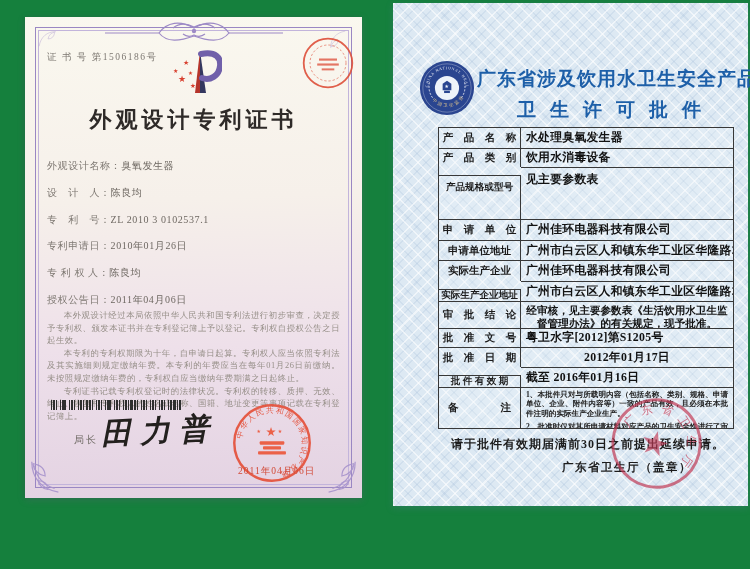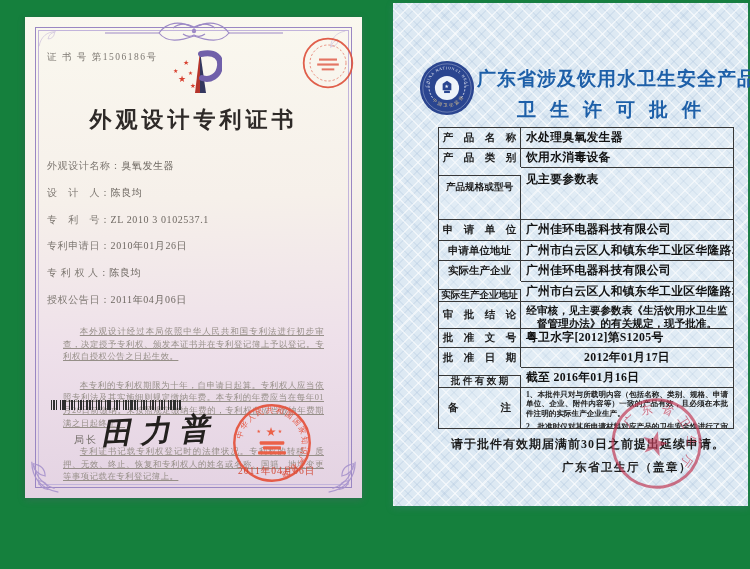--- a/index.html
+++ b/index.html
@@ -25,21 +25,21 @@
   .agency-seal{position:absolute;left:276px;top:19px;width:54px;height:54px;opacity:.88;}
   .doc-left .title{position:absolute;left:0;right:0;top:88px;text-align:center;
     font-size:22px;font-weight:700;letter-spacing:4px;color:#2e2a28;}
 
   .fl{position:absolute;left:6px;font-size:10px;letter-spacing:.6px;color:#7e7872;white-space:nowrap;margin-left:16px;}
   .fl b{font-weight:normal;color:#6e6862;}
   .f0{top:142px}.f1{top:169px}.f2{top:196px}.f3{top:222px}.f4{top:249px}.f5{top:276px}
 
   .paras{position:absolute;left:22px;top:293px;width:293px;color:#968f88;
     font-size:8.4px;letter-spacing:.5px;line-height:12.6px;text-align:justify;}
-  .paras p{margin:16px;text-indent:2em;text-decoration:underline;}
+  .paras p{margin:0;text-indent:2em;}
 
   .barcode{position:absolute;left:26px;top:383px;width:131px;height:10px;
     background:
       repeating-linear-gradient(90deg,#2e2e2e 0 1px,transparent 1px 2px,
         #2e2e2e 2px 4px,transparent 4px 5px,#2e2e2e 5px 6px,transparent 6px 9px),
       repeating-linear-gradient(90deg,transparent 0 13px,#2e2e2e 13px 15px,transparent 15px 22px);}
 
   .director{position:absolute;left:49px;top:416px;font-size:10px;color:#6f6a64;letter-spacing:2px;}
   .signature{position:absolute;left:76px;top:394px;font-size:30px;font-weight:700;font-style:italic;
     letter-spacing:9px;color:#23201e;transform:rotate(-3deg);white-space:nowrap;}

